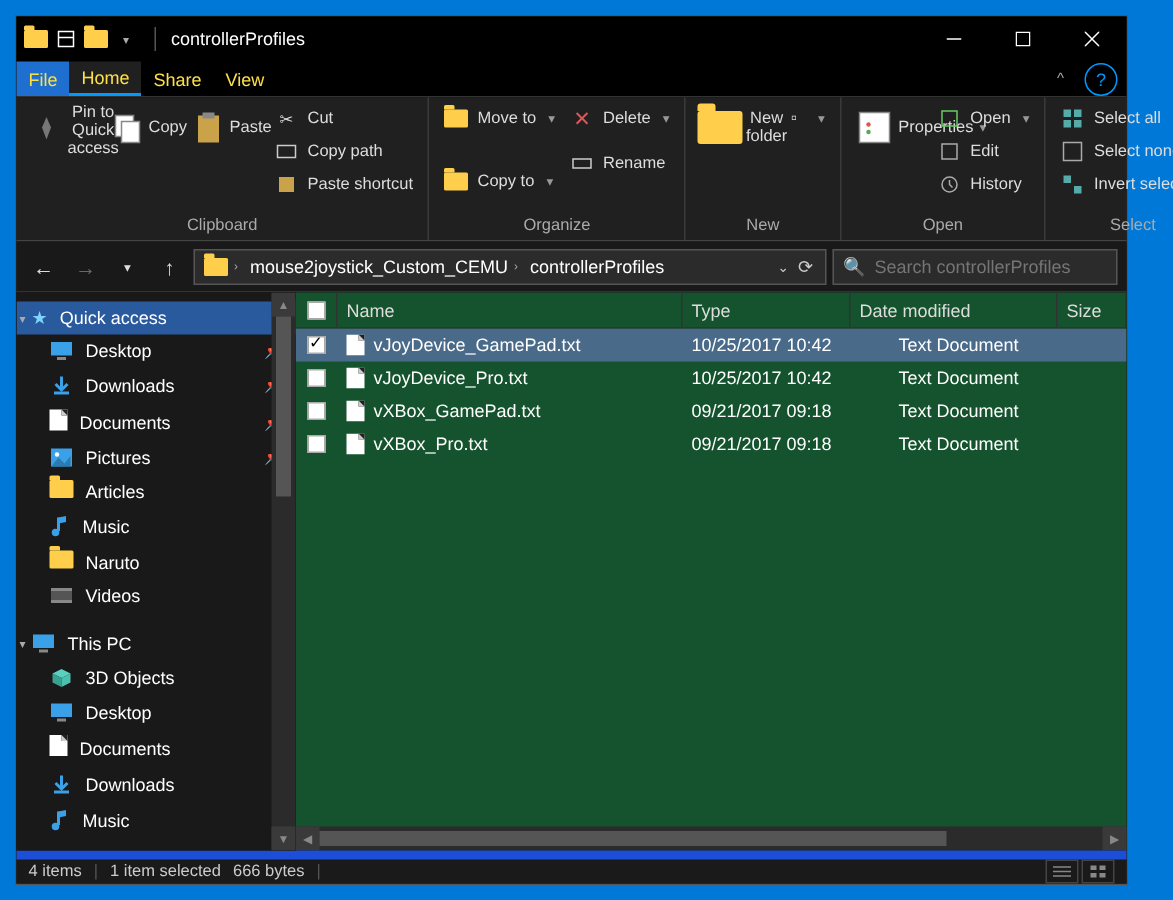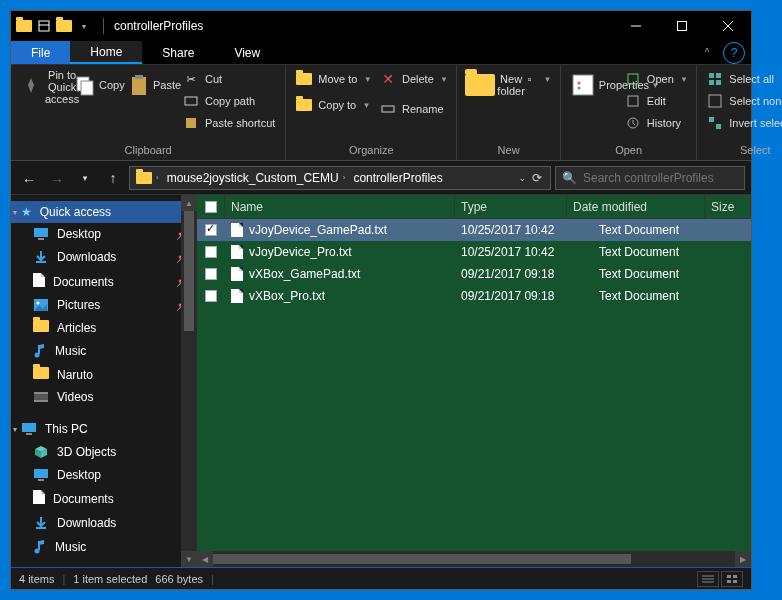--- a/index.html
+++ b/index.html
@@ -10,21 +10,21 @@
   .titlebar { height: 30px; display: flex; align-items: center; background: #000; }
   .titlebar .icons { display: flex; align-items: center; padding: 0 4px; gap: 2px; }
   .ticon { width: 18px; height: 18px; display: inline-flex; align-items: center; justify-content: center; }
   .titlebar .sep { width: 1px; height: 16px; background: #555; margin: 0 6px; }
   .titlebar .title { font-size: 12px; color: #fff; margin-left: 4px; flex: 1; }
   .winbtns { display: flex; }
   .winbtn { width: 46px; height: 30px; display: flex; align-items: center; justify-content: center; color: #fff; font-size: 11px; }
 
   
   .menutabs { height: 24px; display: flex; align-items: stretch; background: #000; border-bottom: 1px solid #333; }
-  .menutab { padding: 0 20px; font-size: 12px; display: flex; align-items: center; color: #ffffff; }
+  .menutab { padding: 0 8px; font-size: 12px; display: flex; align-items: center; color: #fde047; }
   .menutab.file { background: #1e6fcf; }
   .menutab.active { background: #202020; border-bottom: 2px solid #0099ff; }
   .menutabs .spacer { flex: 1; }
   .helpicon { width: 22px; height: 22px; border-radius: 50%; border: 1px solid #0099ff; color: #0099ff; font-size: 12px; display: flex; align-items: center; justify-content: center; margin: 1px 6px; }
   .expand-caret { width: 20px; display:flex; align-items:center; justify-content:center; color:#aaa; font-size:10px; }
 
   
   .ribbon { height: 96px; background: #202020; display: flex; border-bottom: 1px solid #444; }
   .rgroup { border-right: 1px solid #3a3a3a; padding: 4px 8px 2px 8px; display: flex; flex-direction: column; justify-content: space-between; }
   .rgroup .body { display: flex; gap: 6px; flex: 1; align-items: flex-start; }
@@ -76,21 +76,21 @@
   .c-name { width:230px; display:flex; align-items:center; gap:6px; }
   .c-date { width:138px; }
   .c-type { width:112px; }
   .c-size { flex:1; }
   .hscroll { height:16px; background:#2b2b2b; display:flex; }
   .hscroll .harrow { width:16px; background:#3a3a3a; display:flex; align-items:center; justify-content:center; font-size:8px; color:#888; }
   .hscroll .htrack { flex:1; position:relative; }
   .hscroll .hthumb { position:absolute; left:0; top:3px; bottom:3px; width:80%; background:#555; }
 
   
-  .statusbar { height:22px; background:#1a1a1a; border-top:1px solid #1d4ed8; display:flex; align-items:center; font-size:11px; color:#ccc; padding: 0 8px; gap: 8px; }
+  .statusbar { height:22px; background:#1a1a1a; border-top:6px solid #1d4ed8; display:flex; align-items:center; font-size:11px; color:#ccc; padding: 0 8px; gap: 8px; }
   .statusbar .sep { color:#555; }
   .statusbar .viewbtns { margin-left:auto; display:flex; gap:2px; }
   .viewbtn { width:22px; height:16px; border:1px solid #444; display:flex; align-items:center; justify-content:center; }
 
   
   .folder-ic { width:16px; height:12px; background:#ffcf4b; border-radius:1px; position:relative; display:inline-block; }
   .folder-ic:before { content:""; position:absolute; top:-3px; left:0; width:7px; height:3px; background:#ffcf4b; border-radius:1px 1px 0 0; }
   .folder-lg { width:30px; height:22px; background:#ffcf4b; border-radius:2px; position:relative; display:inline-block; }
   .folder-lg:before { content:""; position:absolute; top:-5px; left:0; width:12px; height:5px; background:#ffcf4b; border-radius:2px 2px 0 0; }
   .doc-ic { width:12px; height:14px; background:#fff; position:relative; display:inline-block; }
@@ -203,21 +203,21 @@
               </span>
               <span>Paste shortcut</span>
             </div>
         </div>
       </div>
       <div class="glabel">Clipboard</div>
     </div>
 
     <div class="rgroup">
       <div class="body">
-        <div class="smallcol" style="gap:6px;">
+        <div class="smallcol" style="gap:22px;">
           <div class="smallbtn">
               <span class="sic">
                 <span class="folder-ic"></span>
               </span>
               <span>Move to</span>
               <span class="dd">▾</span>
             </div>
           <div class="smallbtn">
               <span class="sic">
                 <span class="folder-ic"></span>

